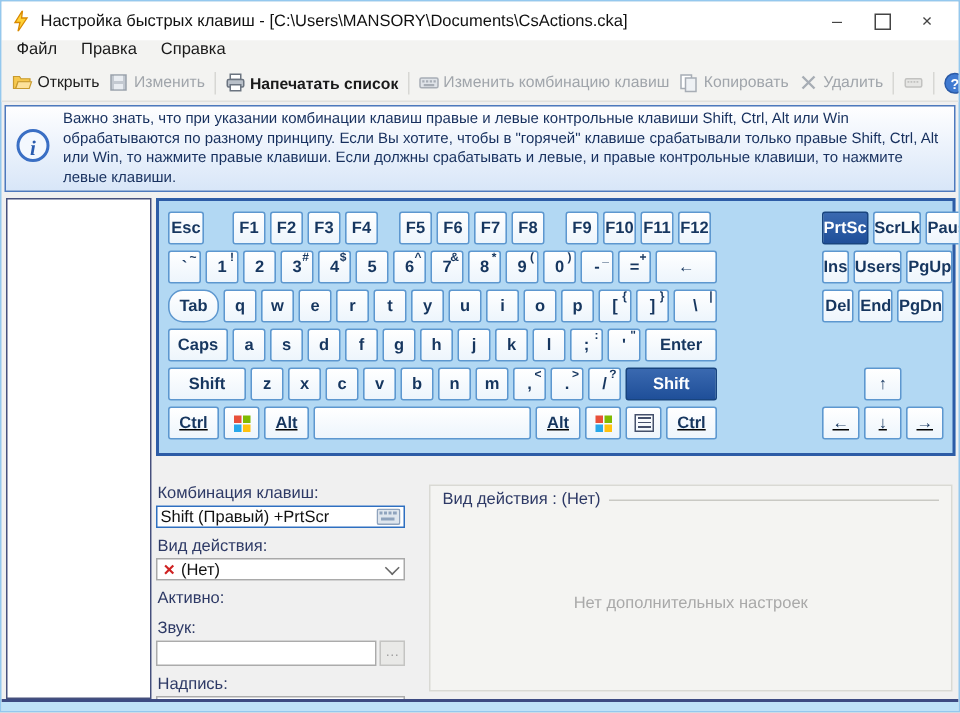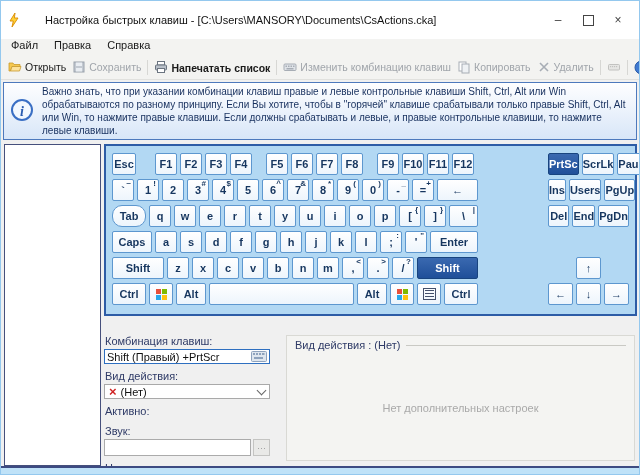--- a/index.html
+++ b/index.html
@@ -1,19 +1,19 @@
 <!DOCTYPE html>
 <html><head>
 <meta charset="utf-8">
 <style>
   html,body{margin:0;padding:0;background:#d8d8d8;font-family:"Liberation Sans",sans-serif;}
   .window{width:640px;height:475px;box-sizing:border-box;background:#f0f0f0;border:1px solid #94c8ee;
     display:flex;flex-direction:column;overflow:hidden;position:relative;}
   
-  .titlebar{height:38px;background:#ffffff;display:flex;align-items:center;padding:0 6px;gap:24px;flex:0 0 auto;}
+  .titlebar{height:26px;background:#ffffff;display:flex;align-items:center;padding:0 6px;gap:6px;flex:0 0 auto;}
   .title-text{font-size:11px;color:#111;white-space:nowrap;overflow:hidden;}
   .winbtns{margin-left:auto;display:flex;align-items:center;}
   .winbtn{width:30px;height:20px;display:flex;align-items:center;justify-content:center;color:#444;font-size:12px;}
   .maxbox{width:9px;height:9px;border:1px solid #444;display:inline-block;}
   
   .menubar{height:16px;background:#f3f3f1;display:flex;gap:16px;padding:0 10px;font-size:11px;color:#1a1a1a;flex:0 0 auto;}
   
   .toolbar{height:24px;background:#f3f3f1;border-bottom:1px solid #e1e1de;display:flex;align-items:center;padding:0 4px;font-size:10.5px;flex:0 0 auto;}
   .tbtn{display:flex;align-items:center;gap:3px;padding:1px 3px;color:#1a1a1a;white-space:nowrap;}
   .tbtn.bold{font-weight:bold;align-items:flex-end;}
@@ -22,21 +22,21 @@
   .ticon{width:14px;height:14px;flex:0 0 auto;display:inline-block;}
   
   .infobar{margin:2px;border:1px solid #4d79bd;background:linear-gradient(#fefeff,#d8e6f8);display:flex;align-items:center;
     gap:8px;padding:2px 6px;font-size:10px;color:#17305e;line-height:1.3;flex:0 0 auto;}
   
   .main{flex:1;display:flex;gap:3px;padding:2px 2px 0 3px;min-height:0;}
   .listbox{width:95px;background:#fff;border:1px solid #46507c;flex:0 0 auto;}
   .rightcol{flex:1;display:flex;flex-direction:column;min-width:0;}
   .keyboard{height:172px;box-sizing:border-box;background:#b2d8f3;border:2px solid #2d5ca6;padding:7px 6px 5px 6px;flex:0 0 auto;}
   .kb-row{display:flex;height:22px;margin-bottom:4px;}
-  .kb-row:last-child{margin-bottom:0;}
+  .kb-row:last-child{margin-bottom:0;text-decoration:underline;}
   .kb-main{width:366px;display:flex;flex:0 0 auto;}
   .kb-right{width:81px;margin-left:auto;display:flex;flex:0 0 auto;}
   .kb-right .kb-key{flex:1 1 0;}
   .kb-key{height:22px;box-sizing:border-box;border:1px solid #5d97cf;background:linear-gradient(#ffffff,#edf5fc);
     border-radius:2px;color:#16365f;font-weight:bold;font-size:11px;display:flex;align-items:center;justify-content:center;
     margin-right:3px;position:relative;flex:0 0 auto;}
   .kb-main .kb-key:last-child,.kb-right .kb-key:last-child{margin-right:0;}
   .kb-key.flex{flex:1 1 auto;}
   .kb-key.sel{background:linear-gradient(#3a69b0,#1f4f99);color:#fff;border-color:#18447f;}
   .kb-key .sup{position:absolute;top:-1px;right:2px;font-size:8px;font-weight:bold;color:#16365f;}
@@ -109,21 +109,21 @@
         <span>Открыть</span>
     </span>
     <span class="tbtn disabled">
       <span class="ticon">
         <svg width="14" height="14" viewBox="0 0 14 14">
             <rect x="2" y="2" width="10" height="10" fill="#c3c9d1" stroke="#9aa2ac"></rect>
             <rect x="4" y="2.5" width="6" height="3.5" fill="#e9edf2"></rect>
             <rect x="4" y="8" width="6" height="3.5" fill="#e9edf2"></rect>
           </svg>
       </span>
-        <span>Сохранить</span>
+        <span>Изменить</span>
     </span>
     <span class="tsep"></span>
     <span class="tbtn bold">
       <span class="ticon">
         <svg width="14" height="14" viewBox="0 0 14 14">
             <rect x="3.5" y="1.5" width="7" height="3.5" fill="#fff" stroke="#6b7480"></rect>
             <rect x="1.5" y="5" width="11" height="5" rx="1" fill="#b9c0c9" stroke="#6b7480"></rect>
             <rect x="3.5" y="8.5" width="7" height="4" fill="#fff" stroke="#6b7480"></rect>
           </svg>
       </span>

